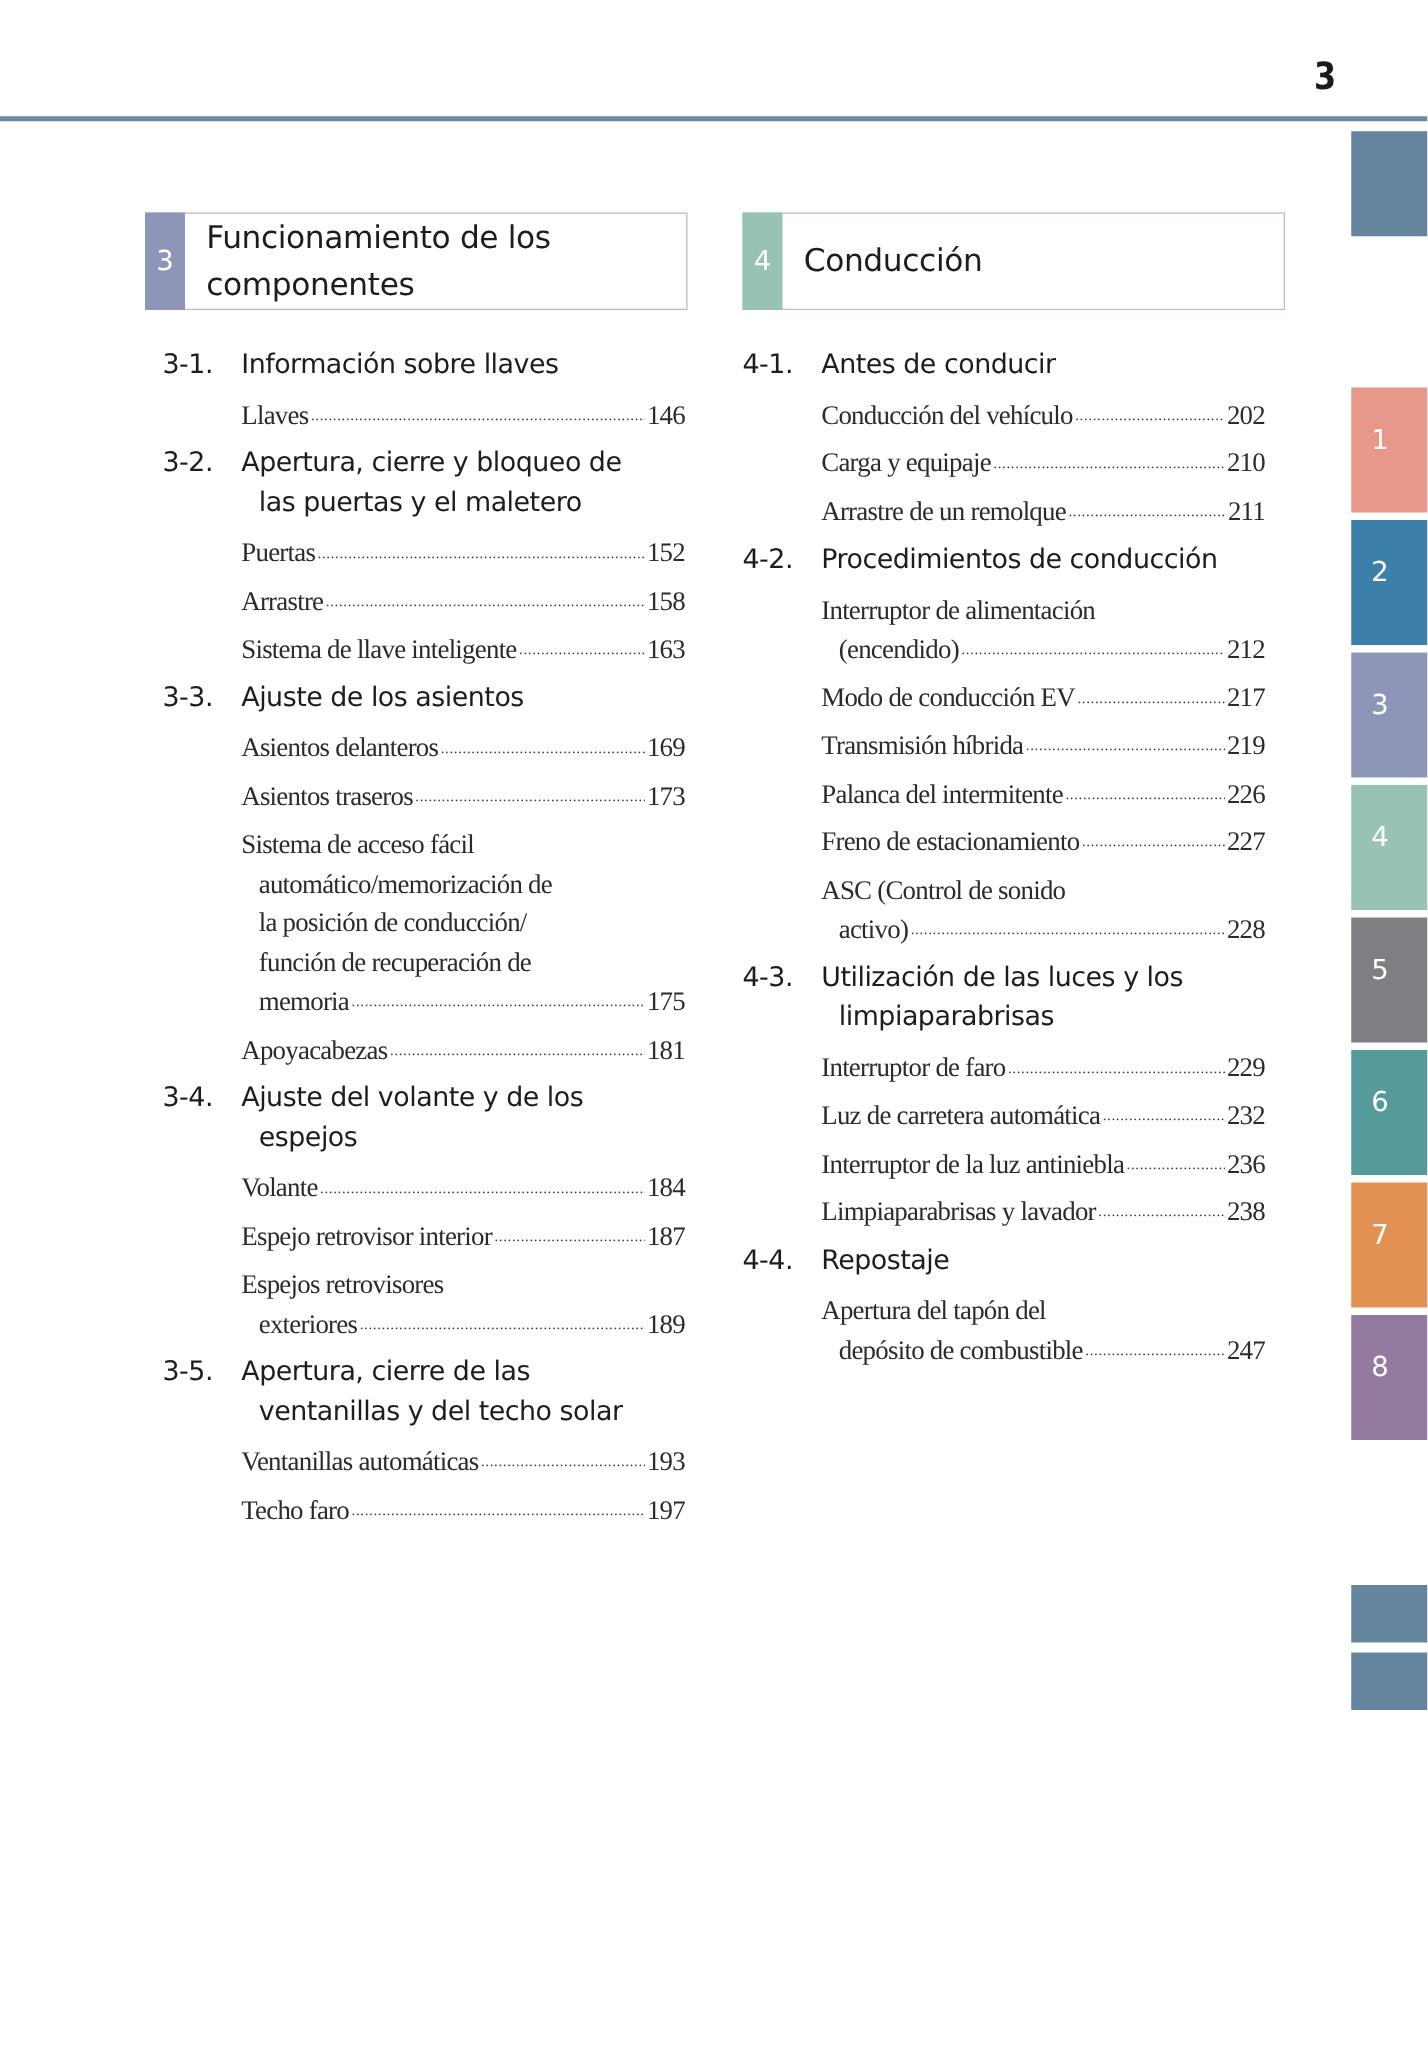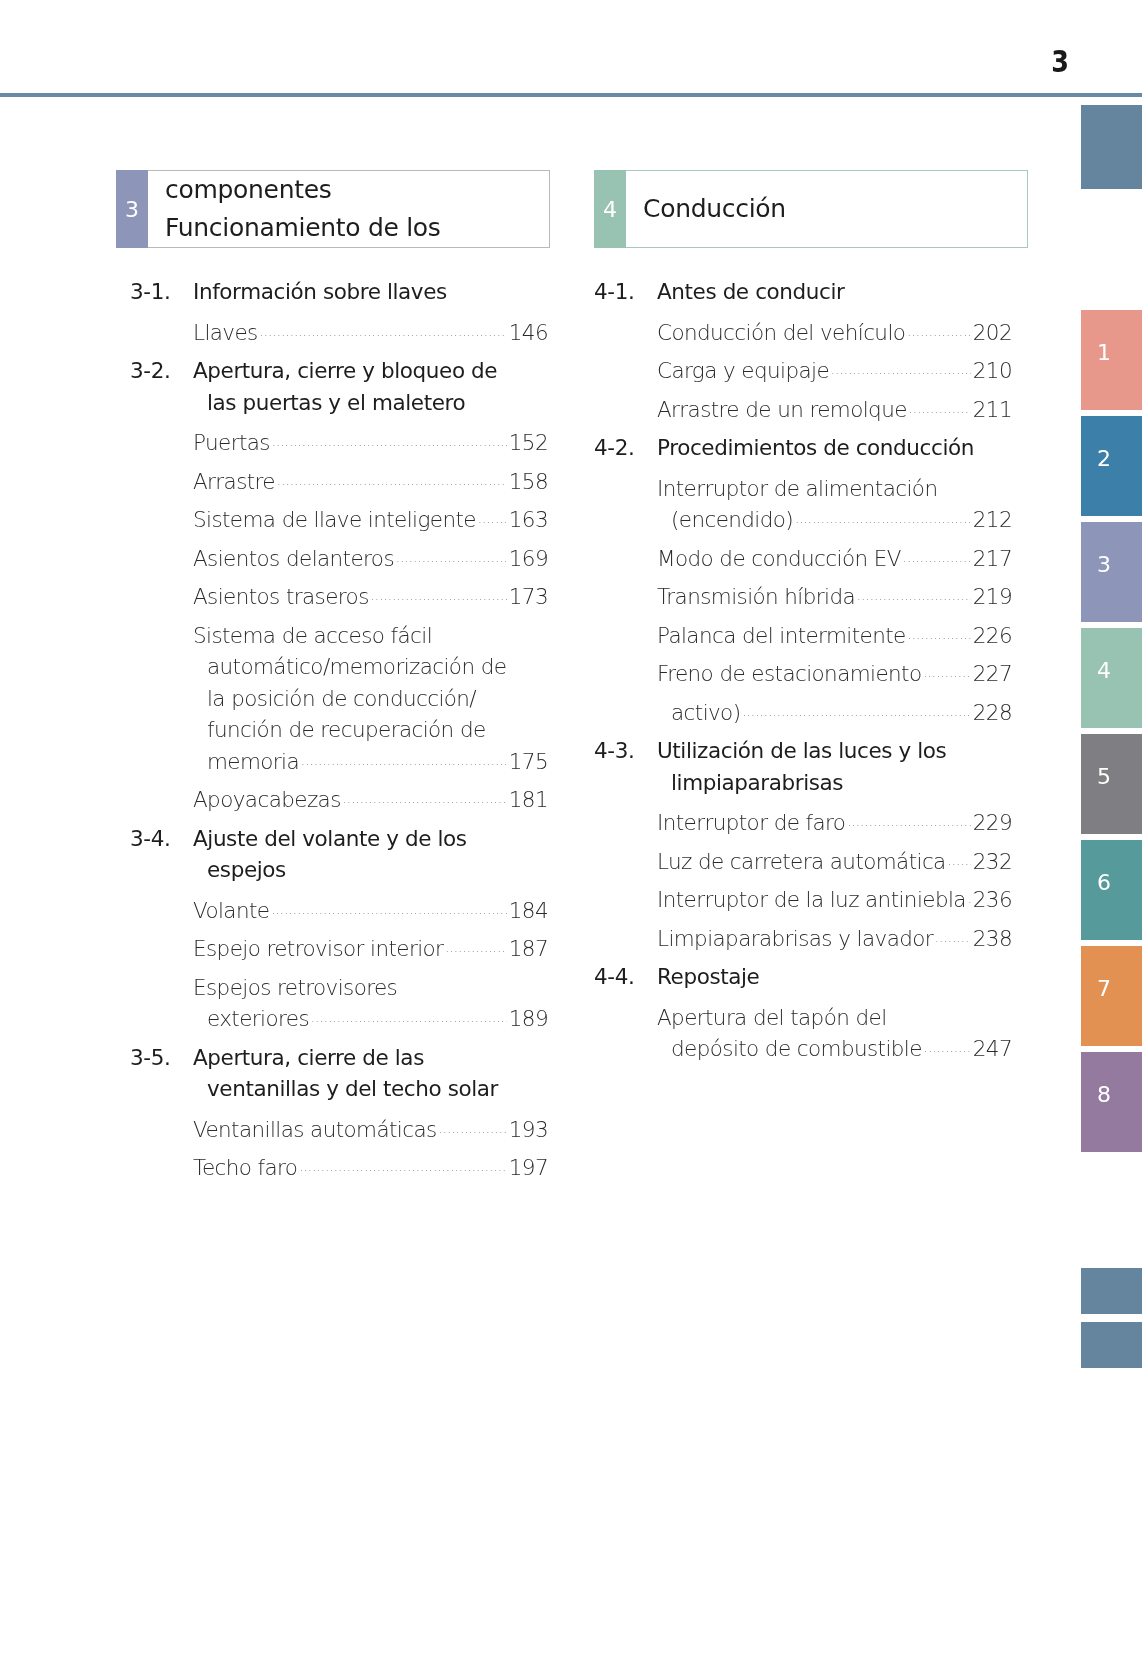--- a/index.html
+++ b/index.html
@@ -25,21 +25,21 @@
     .toc { position: absolute; top: 272px; width: 420px; }
     .section { margin-bottom: 0; }
     .sec-head { display: flex; font-family: "DejaVu Sans", sans-serif; font-size: 21.5px; line-height: 31.5px; color: #1d1d1d;
       letter-spacing: -0.4px; padding-top: 4px; padding-bottom: 5px; }
     .sec-num { width: 63px; flex: 0 0 63px; }
     .sec-title { flex: 1; padding-right: 30px; }
     .sec-title .cont { padding-left: 14px; }
 
     .entry { position: relative; margin-left: 63px; font-family: "DejaVu Sans", sans-serif; font-weight: 300;
       font-size: 21.5px; line-height: 31.5px; color: #2b2b2b; letter-spacing: -0.6px; padding: 4px 0 3px 0; }
-    .entry-row { display: flex; align-items: center; }
+    .entry-row { display: flex; align-items: center; font-family: Liberation Serif, serif; }
     .entry-text { white-space: nowrap; }
     .entry-lead { flex: 1; overflow: hidden; white-space: nowrap; color: #3a3a3a; font-size: 12px; letter-spacing: 0.5px; margin: 0 2px; }
     .entry-lead::after { content: "........................................................................................................................................................"; }
     .entry-page { white-space: nowrap; }
     .indent { padding-left: 14px; }
   </style>
 </head>
 <body>
 
 <div class="page-number">3</div>
@@ -78,22 +78,22 @@
     </div>
   <div class="tab" style="top:1322px;height:46px;background:#65849e;">
       <span></span>
     </div>
 </div>
 
 <div class="chapter-box" style="left:116px;width:434px;">
   <div class="chapter-num" style="background:#8d96b9;">3</div>
   <div class="chapter-title" style="left:48px;">
     <div>
+      <div>Funcionamiento de los</div>
       <div>componentes</div>
-      <div>Funcionamiento de los</div>
     </div>
   </div>
 </div>
 
 <div class="chapter-box green" style="left:594px;width:434px;">
   <div class="chapter-num" style="background:#98c2b1;">4</div>
   <div class="chapter-title" style="left:48px;">
     <div>
       <div>Conducción</div>
     </div>
@@ -140,20 +140,26 @@
       </div>
       <div class="entry">
         <div class="entry-row">
           <span class="entry-text">Sistema de llave inteligente</span>
           <span class="entry-lead"></span>
           <span class="entry-page">163</span>
         </div>
       </div>
     </div>
     <div class="section">
+      <div class="sec-head">
+        <div class="sec-num">3-3.</div>
+        <div class="sec-title">
+          <div>Ajuste de los asientos</div>
+        </div>
+      </div>
       <div class="entry">
         <div class="entry-row">
           <span class="entry-text">Asientos delanteros</span>
           <span class="entry-lead"></span>
           <span class="entry-page">169</span>
         </div>
       </div>
       <div class="entry">
         <div class="entry-row">
           <span class="entry-text">Asientos traseros</span>
@@ -314,20 +320,23 @@
         </div>
       </div>
       <div class="entry">
         <div class="entry-row">
           <span class="entry-text">Freno de estacionamiento</span>
           <span class="entry-lead"></span>
           <span class="entry-page">227</span>
         </div>
       </div>
       <div class="entry">
+        <div class="entry-row">
+          <span class="entry-text">ASC (Control de sonido</span>
+        </div>
         <div class="entry-row indent">
           <span class="entry-text">activo)</span>
           <span class="entry-lead"></span>
           <span class="entry-page">228</span>
         </div>
       </div>
     </div>
     <div class="section">
       <div class="sec-head">
         <div class="sec-num">4-3.</div>

